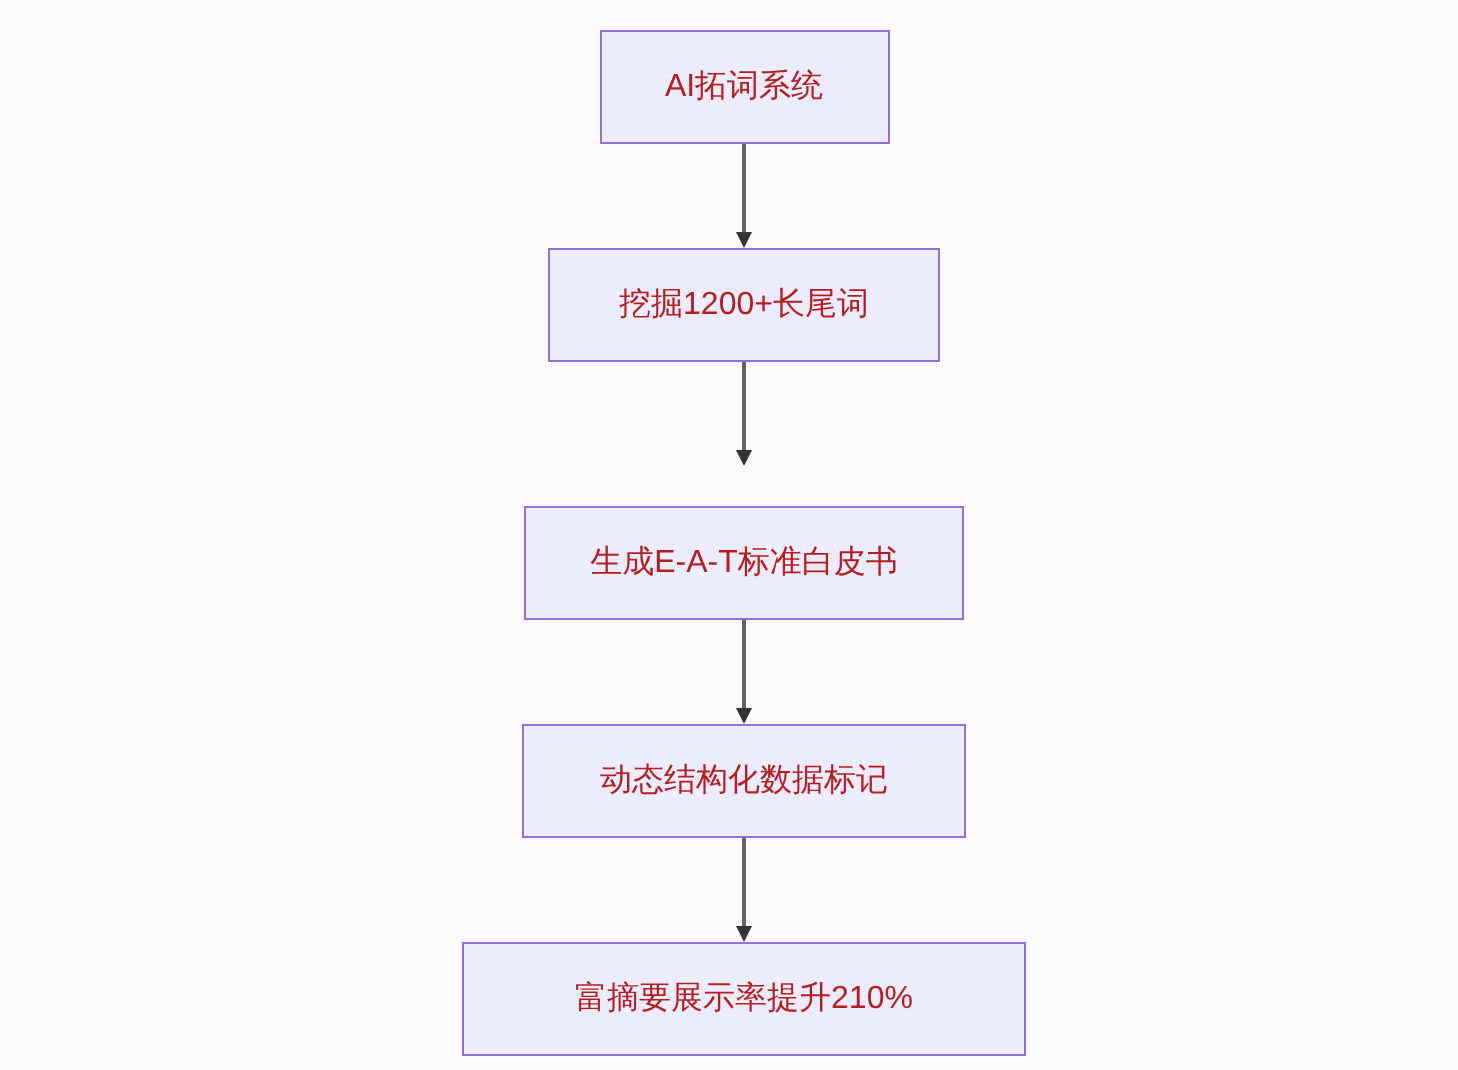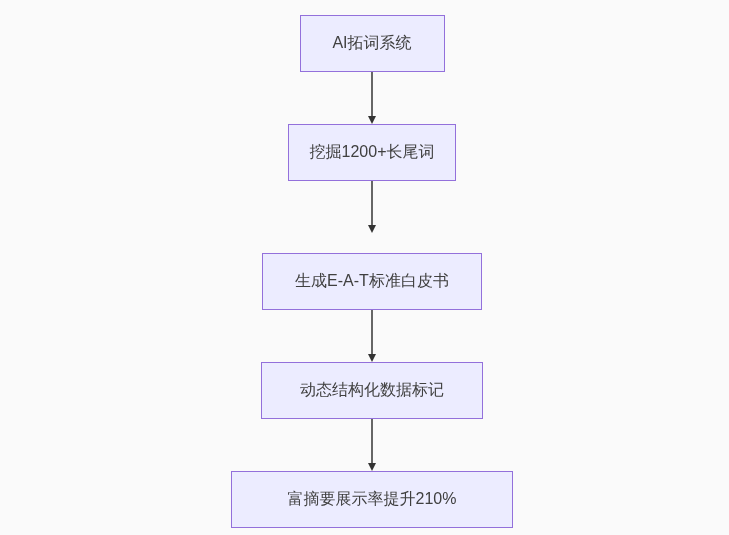--- a/index.html
+++ b/index.html
@@ -24,28 +24,28 @@
     align-items: center;
   }
   .node {
     box-sizing: border-box;
     height: 57px;
     background: #ECECFF;
     border: 1px solid #9370DB;
     display: flex;
     align-items: center;
     justify-content: center;
-    color: #404040;
+    color: #b91c1c;
     font-size: 16px;
     white-space: nowrap;
     flex: none;
     text-align: right;
   }
   .node.n1 { width: 145px; }
-  .node.n2 { width: 168px; }
+  .node.n2 { width: 196px; }
   .node.n3 { width: 220px; margin-top: 20px; }
   .node.n4 { width: 222px; }
   .node.n5 { width: 282px; }
   .edge {
     position: relative;
     width: 12px;
     height: 52px;
     flex: none;
   }
   .edge .line {

